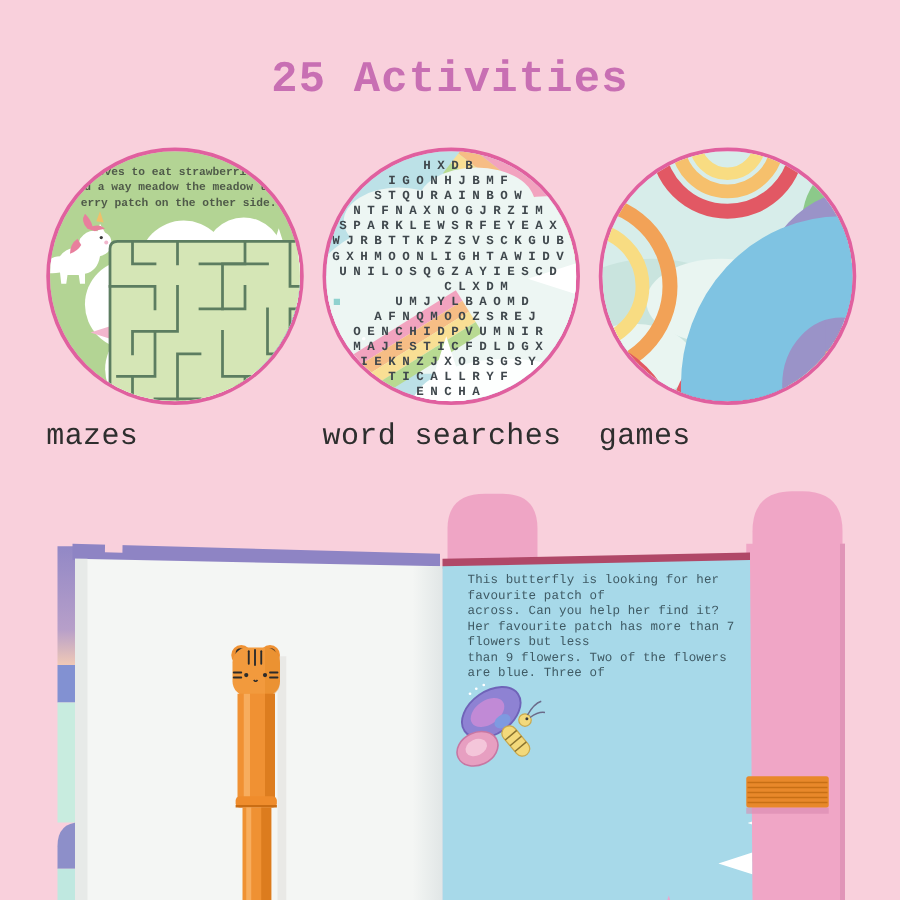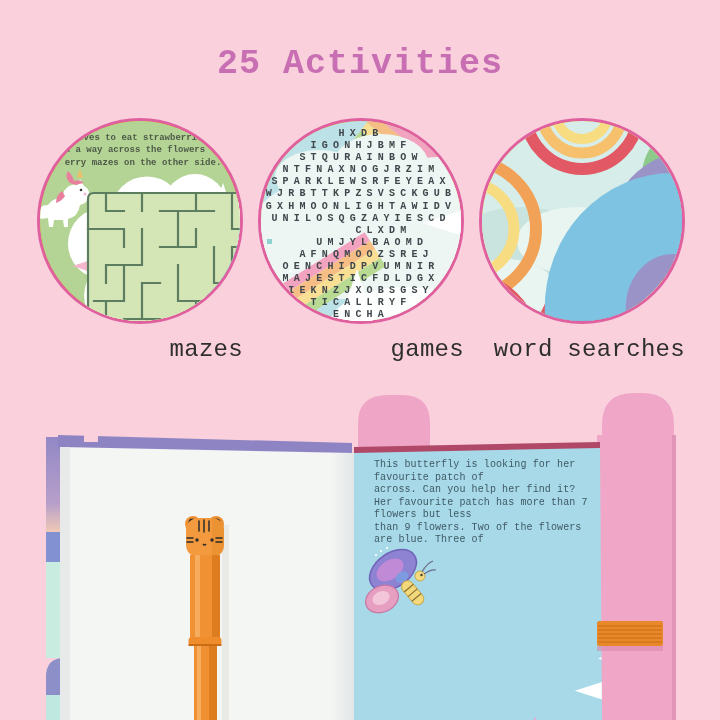--- a/index.html
+++ b/index.html
@@ -10,38 +10,38 @@
   }
   
   .title{
     position:absolute;top:44px;left:0;width:720px;text-align:center;
     font-size:35px;font-weight:800;letter-spacing:1px;color:#c86fb3;
   }
   
   .circles{position:absolute;top:118px;left:37px;display:flex;gap:15px;}
   .circle{
     position:relative;width:200px;height:200px;border-radius:50%;
-    border:3px solid #e0609f;overflow:hidden;background:#eab308;
+    border:3px solid #e0609f;overflow:hidden;background:#f9a8d4;
   }
   .circle svg{position:absolute;top:0;left:0;}
   
   .maze-cap{
     position:absolute;top:11px;left:-28px;width:262px;text-align:center;
     font-size:9px;line-height:12.3px;color:#4f5a49;font-weight:600;
   }
   
   .ws-rows{
     position:absolute;top:7px;left:0;width:200px;text-align:center;
     font-size:10px;line-height:12.1px;letter-spacing:5.2px;
     color:#3f474c;white-space:pre;font-weight:600;
   }
   
   .labels{position:absolute;top:336px;left:37px;display:flex;gap:15px;}
   .labels .lab{
-    width:206px;text-align:right;font-size:24px;color:#2e2e2e;letter-spacing:.3px;
+    width:206px;text-align:left;font-size:24px;color:#2e2e2e;letter-spacing:.3px;
   }
   
   .photo{position:absolute;top:385px;left:0;width:720px;height:335px;}
   .page-text{
     position:absolute;top:459px;left:374px;width:222px;
     font-size:10px;line-height:12.5px;color:#3f5a64;letter-spacing:.1px;
   }
 </style>
 </head>
 <body>
@@ -136,22 +136,22 @@
           <path d="M156,180 V216"></path>
           <path d="M192,180 H212"></path>
           <path d="M66,180 V216"></path>
           <path d="M84,198 H120"></path>
           <path d="M138,198 V216 H174"></path>
           <path d="M192,198 V218"></path>
         </g>
       </svg>
       <div class="maze-cap">
           <div class="maze-cap-line">loves to eat strawberries!</div>
-          <div class="maze-cap-line">ind a way across the flowers to t</div>
-          <div class="maze-cap-line">erry mazes on the other side.</div>
+          <div class="maze-cap-line">ind a way meadow the meadow to t</div>
+          <div class="maze-cap-line">erry patch on the other side.</div>
         </div>
     </div>
 
     <div class="circle">
       <svg width="200" height="200" viewBox="0 0 200 200">
         <rect x="-5" y="-5" width="210" height="210" fill="#bce1e7"></rect>
 
         <g transform="translate(118,-14) rotate(38)">
           <rect x="0" y="0" width="150" height="10" fill="#f2a3bf"></rect>
           <rect x="0" y="10" width="150" height="10" fill="#f6bd85"></rect>
@@ -238,22 +238,22 @@
           <use href="#arch" transform="translate(150,206) scale(1.0)" color="#9a93c8"></use>
           <use href="#arch" transform="translate(205,14) scale(0.9)" color="#9a93c8"></use>
           <use href="#arch" transform="translate(56,52) scale(1.35)" color="#7fc3e2"></use>
         </g>
       </svg>
     </div>
   </div>
 
   <div class="labels">
     <div class="lab">mazes</div>
+    <div class="lab">word searches</div>
     <div class="lab">games</div>
-    <div class="lab">word searches</div>
   </div>
 
   <div class="photo">
     <svg width="720" height="335" viewBox="0 0 720 335">
       <defs>
         <clipPath id="bluePageClip">
             <polygon points="354,68 600,63 602,335 354,335"></polygon>
           </clipPath>
         <linearGradient id="spineShade" x1="0" y1="0" x2="1" y2="0">
           <stop offset="0" stop-color="#f4f6f4"></stop>

